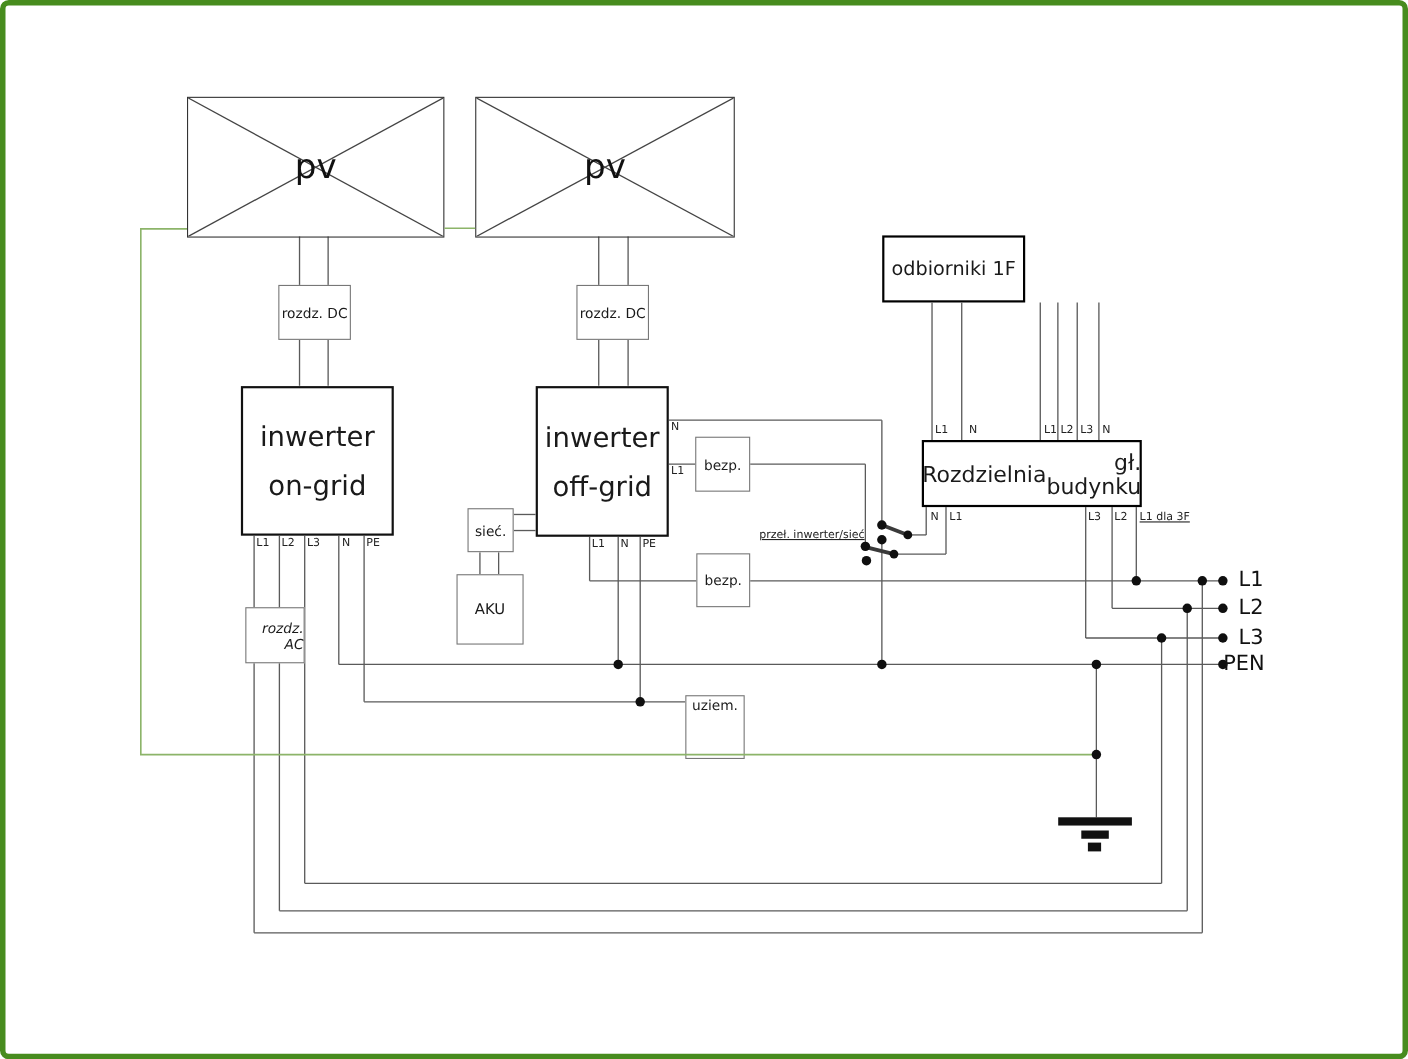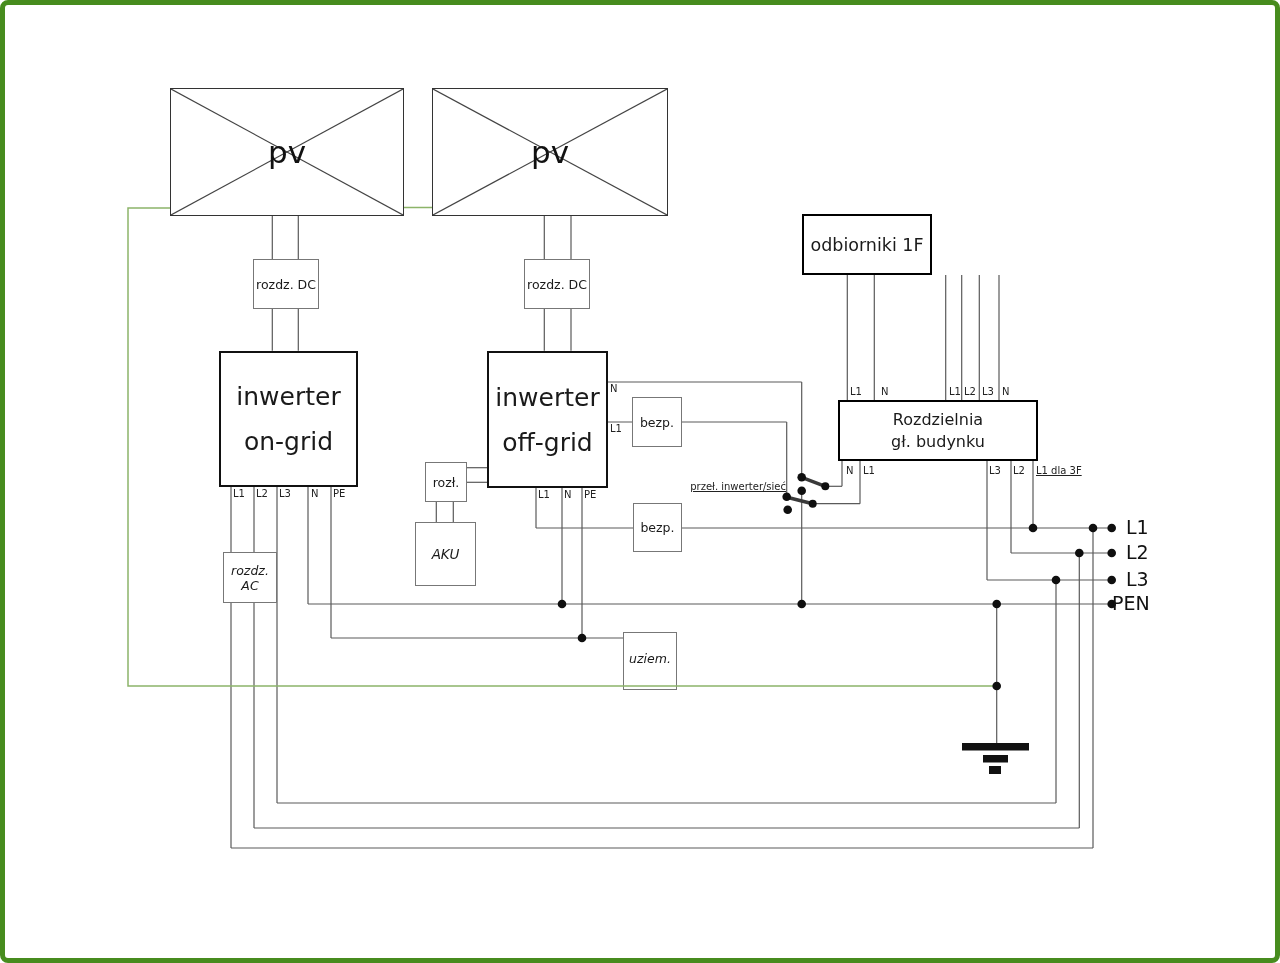--- a/index.html
+++ b/index.html
@@ -7,29 +7,29 @@
     position:relative; width:1280px; height:963px; box-sizing:border-box;
     background:#ffffff; border:5px solid #478c1e; border-radius:8px;
     font-family:"DejaVu Sans", sans-serif; overflow:hidden;
   }
   svg.layer { position:absolute; left:0; top:0; z-index:1; }
   svg.layer.top { z-index:3; }
   .box {
     position:absolute; box-sizing:border-box; background:#ffffff;
     border:1px solid #777; color:#1a1a1a; z-index:2;
     display:flex; align-items:center; justify-content:center;
-    font-size:12.5px; text-align:center;
+    font-size:12.5px; text-align:right;
   }
   .box.pv { background:transparent; border:1.5px solid #333; font-size:31px; color:#111; }
   .box.pv svg { position:absolute; left:0; top:0; width:100%; height:100%; }
   .box.pv span { position:relative; z-index:1; }
   .box.inverter { border:2px solid #111; font-size:25px; flex-direction:column; line-height:45px; }
   .box.heavy { border:2.5px solid #000; font-size:17.5px; }
-  .box.rozdzielnia { border:2.5px solid #000; font-size:16px; flex-direction:column; line-height:22px; }
-  .box.aku { font-size:13.5px;font-style:italic; }
+  .box.rozdzielnia { border:2.5px solid #000; font-size:20px; flex-direction:row; line-height:22px; }
+  .box.aku { font-size:13.5px; }
   .lbl { position:absolute; z-index:4; font-size:10px; line-height:10px; color:#222; white-space:nowrap; }
   .lbl.rail { font-size:19px; line-height:19px; color:#111; }
   .lbl.right { text-align:right;text-decoration:underline; }
 </style>
 </head>
 <body>
 
 <div class="stage">
 
   <svg class="layer" width="1280" height="963">
@@ -176,35 +176,35 @@
   <div class="box rozdzielnia" style="left:833px;top:395px;width:200px;height:61px;">
     <span>Rozdzielnia</span>
     <span>gł. budynku</span>
   </div>
 
   <div class="box" style="left:218px;top:547px;width:54px;height:51px;font-style:italic;">
     <span>rozdz. AC</span>
   </div>
 
   <div class="box" style="left:420px;top:457px;width:42px;height:40px;">
-    <span>rozł.</span>
+    <span>sieć.</span>
   </div>
 
   <div class="box aku" style="left:410px;top:517px;width:61px;height:64px;">
     <span>AKU</span>
   </div>
 
   <div class="box" style="left:627px;top:392px;width:50px;height:50px;">
     <span>bezp.</span>
   </div>
   <div class="box" style="left:628px;top:498px;width:49px;height:49px;">
     <span>bezp.</span>
   </div>
 
-  <div class="box" style="left:618px;top:627px;width:54px;height:58px;align-items:flex-start;padding-top:18px;font-style:italic;">
+  <div class="box" style="left:618px;top:627px;width:54px;height:58px;align-items:flex-start;">
     <span>uziem.</span>
   </div>
 
   <svg class="layer top" width="1280" height="963">
     <g stroke="#8cb469" stroke-width="1.5" fill="none">
       <polyline points="399,202.5 427,202.5"></polyline>
       <polyline points="165,203 123,203 123,681 991.7,681"></polyline>
     </g>
     <circle cx="991.7" cy="681" r="4.3" fill="#0f0f0f"></circle>
   </svg>

